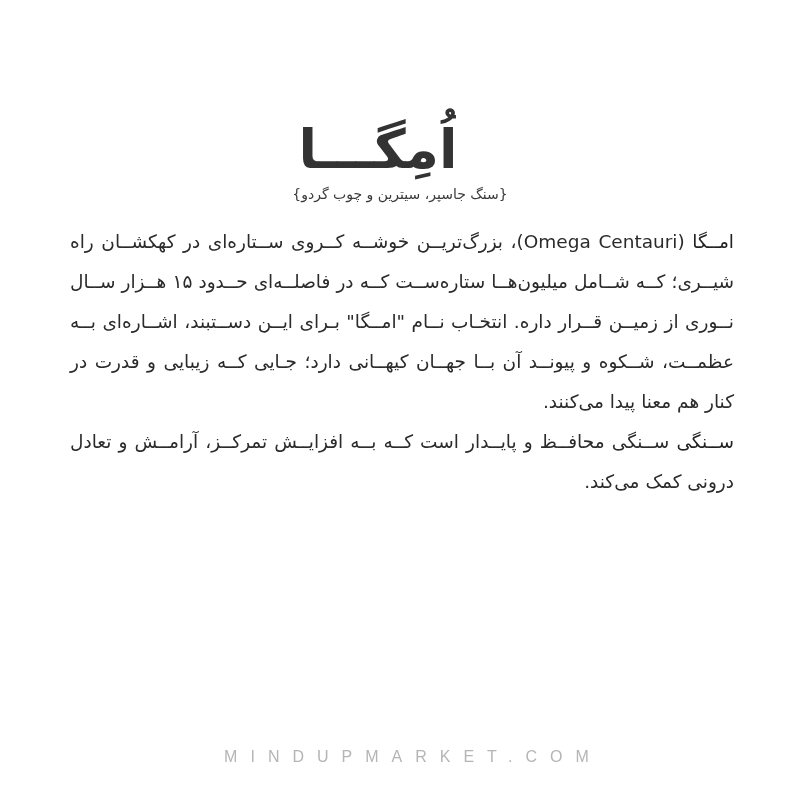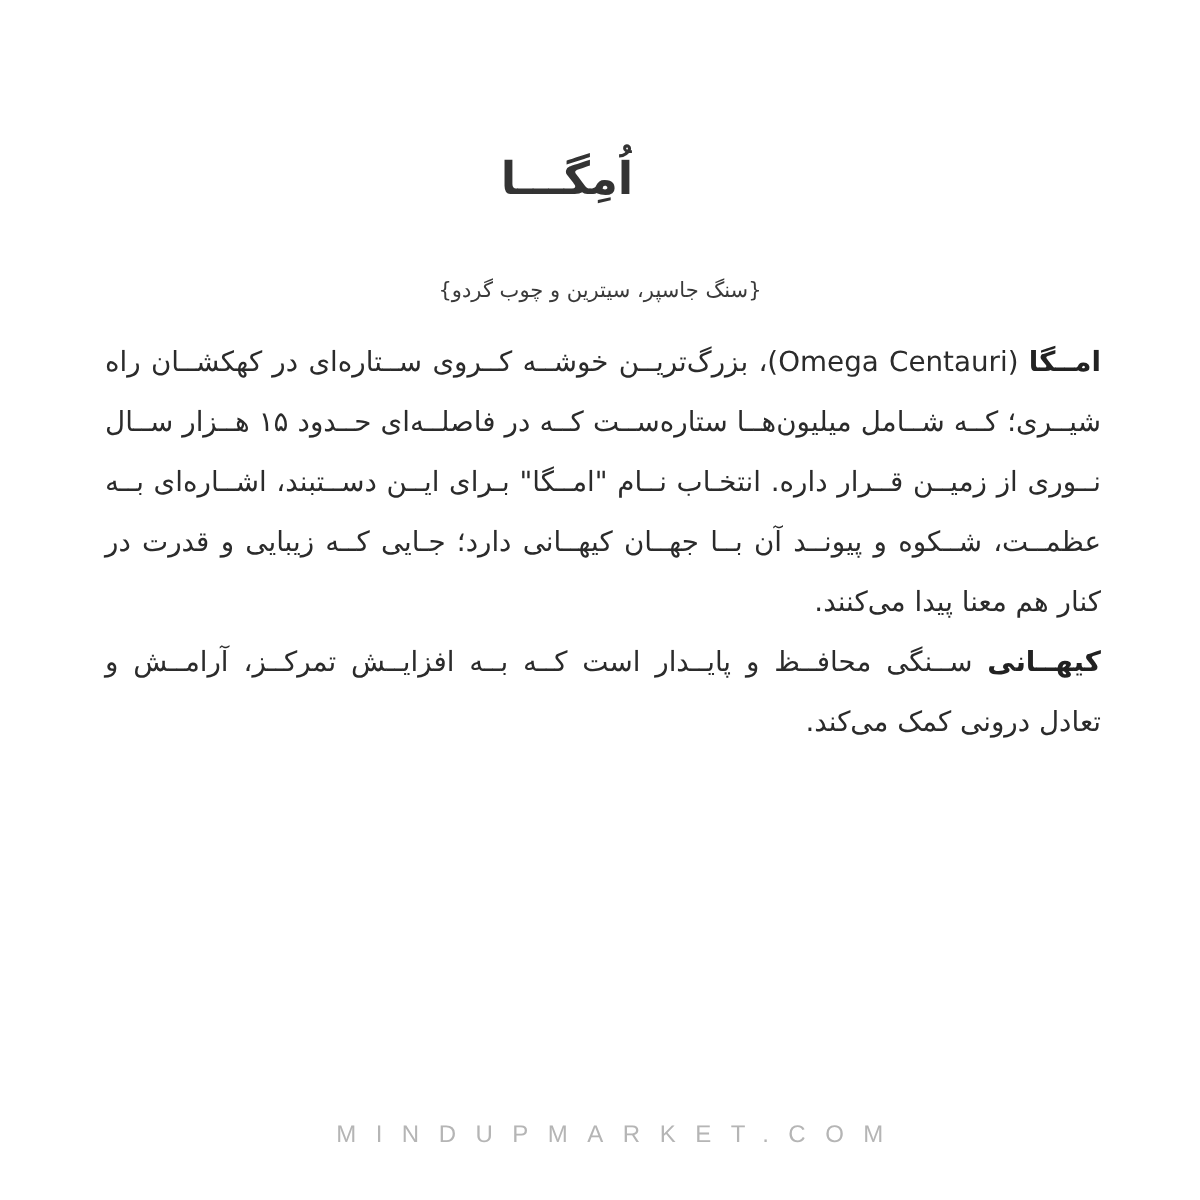--- a/index.html
+++ b/index.html
@@ -14,21 +14,21 @@
       overflow: hidden;
       font-family: "DejaVu Sans", sans-serif;
       color: #2a2a2a;
     }
     .page-title {
       position: absolute;
       top: 82px;
       left: 0;
       width: 756px;
       text-align: center;
-      font-size: 30px;
+      font-size: 54px;
       font-weight: bold;
       color: #333333;
       direction: rtl;
       line-height: 1.2;
     }
     .page-subtitle {
       position: absolute;
       top: 160px;
       left: 0;
       width: 800px;
@@ -47,21 +47,21 @@
       text-align: justify;
       text-align-last: right;
       font-size: 18.5px;
       line-height: 40px;
       color: #2b2b2b;
     }
     .content p {
       margin: 0;
     }
     .content b {
-      font-weight: bold;
+      font-weight: normal;
       color: #222222;
     }
     .latin {
       direction: ltr;
       unicode-bidi: embed;
     }
     .footer {
       position: absolute;
       top: 748px;
       left: 0;
@@ -79,17 +79,17 @@
 
 <h1 class="page-title">اُمِگـــا</h1>
 <div class="page-subtitle">{سنگ جاسپر، سیترین و چوب گردو}</div>
 
 <div class="content">
   <p>
     <b>امــگا</b>
     <span class="latin">(Omega Centauri)</span><span>، بزرگ‌تریــن خوشــه کــروی ســتاره‌ای در کهکشــان راه شیــری؛ کــه شــامل میلیون‌هــا ستاره‌ســت کــه در فاصلــه‌ای حــدود ۱۵ هــزار ســال نــوری از زمیــن قــرار داره. انتخـاب نــام "امــگا" بـرای ایــن دســتبند، اشــاره‌ای بــه عظمــت، شــکوه و پیونــد آن بــا جهــان کیهــانی دارد؛ جـایی کــه زیبایی و قدرت در کنار هم معنا پیدا می‌کنند.</span>
   </p>
   <p>
-    <b>کیهــانی</b><span> ســنگی محافــظ و پایــدار است کــه بــه افزایــش تمرکــز، آرامــش و تعادل درونی کمک می‌کند.</span>
+    <b>ســنگی</b><span> ســنگی محافــظ و پایــدار است کــه بــه افزایــش تمرکــز، آرامــش و تعادل درونی کمک می‌کند.</span>
   </p>
 </div>
 
 <div class="footer">MINDUPMARKET.COM</div>
 
 </body></html>

